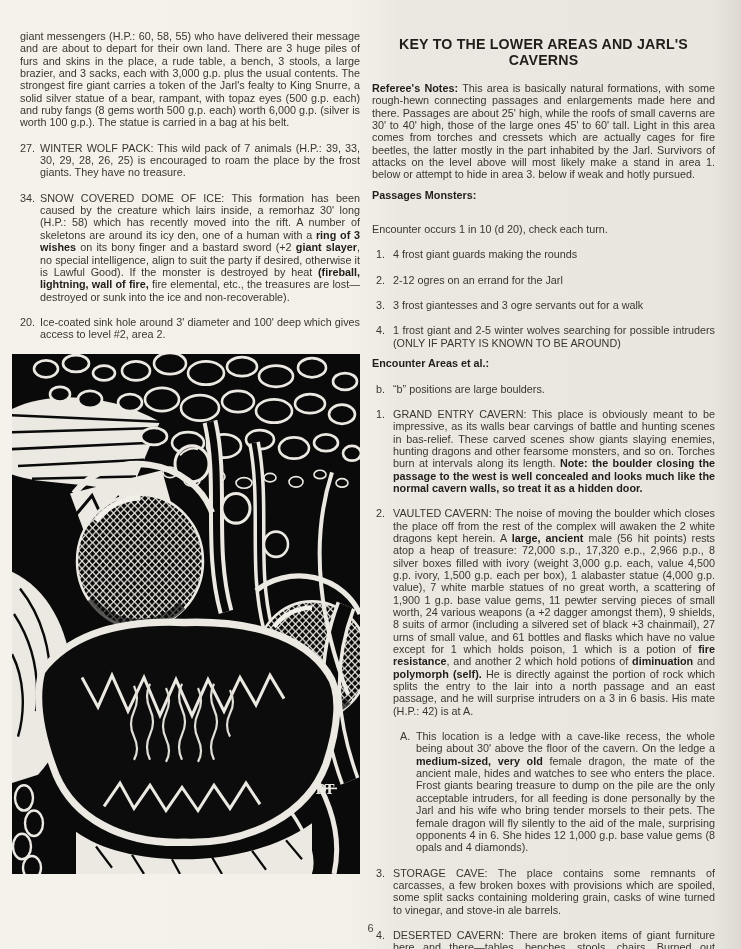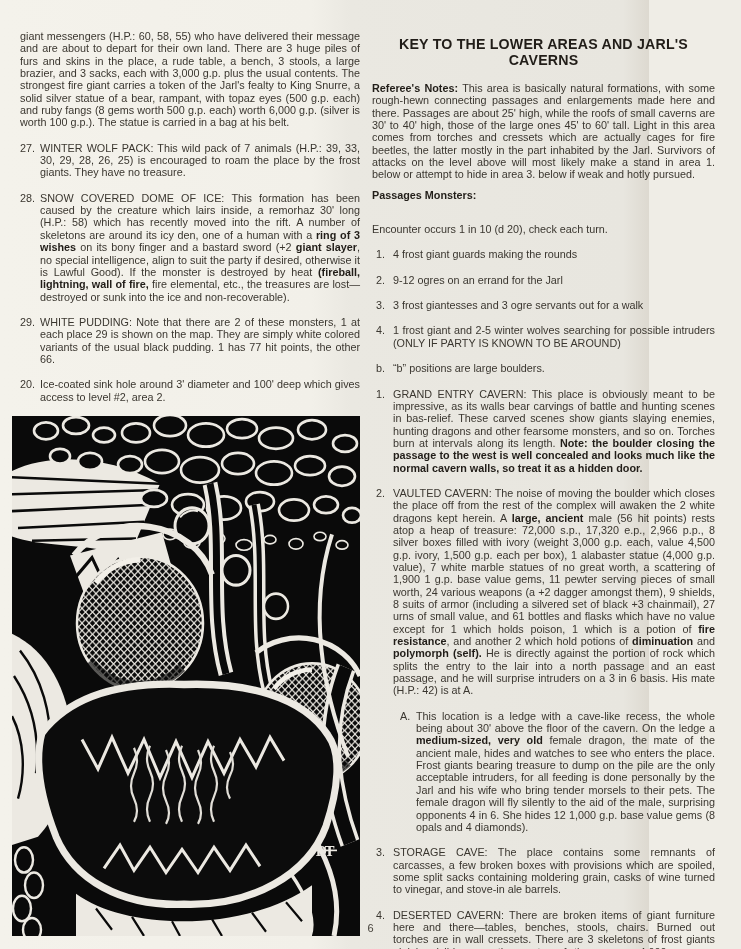--- a/index.html
+++ b/index.html
@@ -4,21 +4,21 @@
 <style>
   * { margin:0; padding:0; box-sizing:border-box; }
   html,body { width:741px; height:949px; }
   body {
     font-family:"Liberation Sans", sans-serif;
     background:#efede6;
     color:#3a362f;
     overflow:hidden;
   }
   .page {
-    position:relative; width:649px; height:949px;
+    position:relative; width:741px; height:949px;
     background:linear-gradient(90deg,#f4f2eb 0%,#f2f0e9 48%,#eae8e1 54%,#e8e6df 96%,#ddd9d0 100%);
   }
   .col { position:absolute; top:30px; font-size:10.8px; line-height:12.35px; text-align:justify; }
   .col-left  { left:20px;  width:340px; }
   .col-right { left:372px; width:343px; }
   b { color:#211d18; }
   .para { text-align:justify; }
   .li { display:flex; margin-top:13px; }
   .li .num { flex:none; width:20px; }
   .li .body { flex:1; text-align:justify; }
@@ -47,26 +47,22 @@
 <div class="page">
 
   <div class="col col-left">
     <p class="para">giant messengers (H.P.: 60, 58, 55) who have delivered their message and are about to depart for their own land. There are 3 huge piles of furs and skins in the place, a rude table, a bench, 3 stools, a large brazier, and 3 sacks, each with 3,000 g.p. plus the usual contents. The strongest fire giant carries a token of the Jarl's fealty to King Snurre, a solid silver statue of a bear, rampant, with topaz eyes (500 g.p. each) and ruby fangs (8 gems worth 500 g.p. each) worth 6,000 g.p. (silver is worth 100 g.p.). The statue is carried in a bag at his belt.</p>
 
     <div class="li">
       <span class="num">27.</span>
       <p class="body">WINTER WOLF PACK: This wild pack of 7 animals (H.P.: 39, 33, 30, 29, 28, 26, 25) is encouraged to roam the place by the frost giants. They have no treasure.</p>
     </div>
     <div class="li">
-      <span class="num">28.</span>
+      <span class="num">34.</span>
       <p class="body">SNOW COVERED DOME OF ICE: This formation has been caused by the creature which lairs inside, a remorhaz 30' long (H.P.: 58) which has recently moved into the rift. A number of skeletons are around its icy den, one of a human with a <b>ring of 3 wishes</b> on its bony finger and a bastard sword (+2 <b>giant slayer</b>, no special intelligence, align to suit the party if desired, otherwise it is Lawful Good). If the monster is destroyed by heat <b>(fireball, lightning, wall of fire,</b> fire elemental, etc., the treasures are lost—destroyed or sunk into the ice and non-recoverable).</p>
-    </div>
-    <div class="li">
-      <span class="num">29.</span>
-      <p class="body">WHITE PUDDING: Note that there are 2 of these monsters, 1 at each place 29 is shown on the map. They are simply white colored variants of the usual black pudding. 1 has 77 hit points, the other 66.</p>
     </div>
     <div class="li">
       <span class="num">20.</span>
       <p class="body">Ice-coated sink hole around 3' diameter and 100' deep which gives access to level #2, area 2.</p>
     </div>
 
     <div class="illus">
       <svg viewBox="0 0 348 492" preserveAspectRatio="none">
         <defs>
           <pattern id="xh" width="7" height="7" patternUnits="userSpaceOnUse">
@@ -206,31 +202,32 @@
 
     <div class="subhead">Passages Monsters:</div>
     <p class="wm-intro">Encounter occurs 1 in 10 (d 20), check each turn.</p>
 
     <div class="li">
       <span class="num">1.</span>
       <p class="body">4 frost giant guards making the rounds</p>
     </div>
     <div class="li">
       <span class="num">2.</span>
-      <p class="body">9-12 ogres on an errand for the Jarl</p>
+      <p class="body">2-12 ogres on an errand for the Jarl</p>
     </div>
     <div class="li">
       <span class="num">3.</span>
       <p class="body">3 frost giantesses and 3 ogre servants out for a walk</p>
     </div>
     <div class="li">
       <span class="num">4.</span>
       <p class="body">1 frost giant and 2-5 winter wolves searching for possible intruders (ONLY IF PARTY IS KNOWN TO BE AROUND)</p>
     </div>
 
+    <div class="subhead">Encounter Areas et al.:</div>
 
     <div class="li">
       <span class="num">b.</span>
       <p class="body">“b” positions are large boulders.</p>
     </div>
     <div class="li">
       <span class="num">1.</span>
       <p class="body">GRAND ENTRY CAVERN: This place is obviously meant to be impressive, as its walls bear carvings of battle and hunting scenes in bas-relief. These carved scenes show giants slaying enemies, hunting dragons and other fearsome monsters, and so on. Torches burn at intervals along its length. <b>Note: the boulder closing the passage to the west is well concealed and looks much like the normal cavern walls, so treat it as a hidden door.</b></p>
     </div>
     <div class="li">

